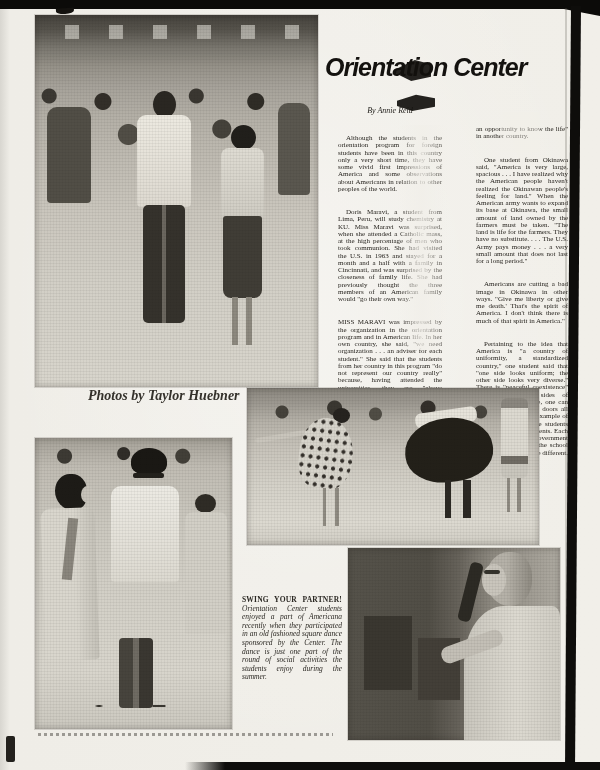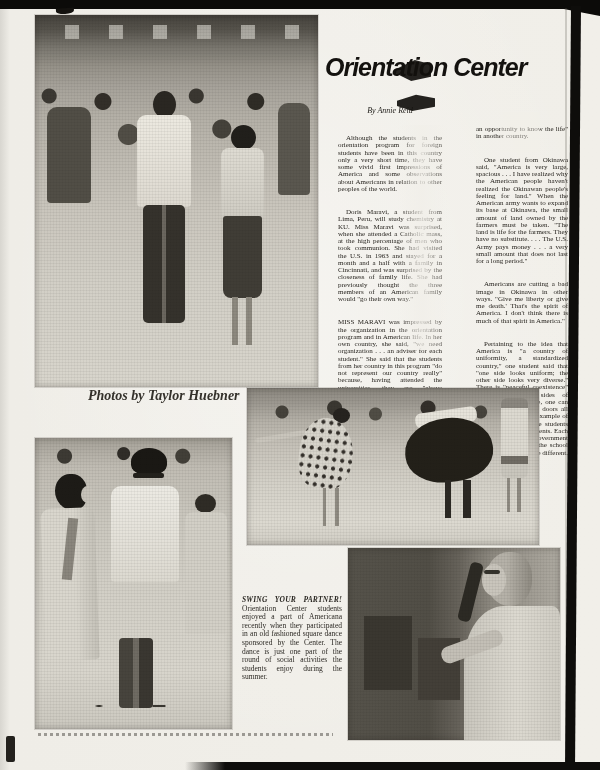--- a/index.html
+++ b/index.html
@@ -25,22 +25,22 @@
     font-weight:bold;font-style:italic;font-size:25px;line-height:23px;letter-spacing:-1px;color:#14120f;}
   .byline{left:322px;top:106px;width:136px;text-align:center;font-style:italic;font-size:8px;color:#24221e;}
   .col{font-size:7px;line-height:7.25px;text-align:justify;color:#27241f;}
   .col p{margin:16px;}
   .col p.ind{text-indent:8px;}
   .col-left{left:322px;top:119px;width:136px;}
   .col-right{left:460px;top:110px;width:124px;}
   .lead{font-weight:normal;}
   .credit{left:88px;top:388px;width:160px;font-style:italic;font-weight:bold;font-size:14px;color:#34312b;}
   .swing{left:242px;top:596px;width:100px;font-size:7.5px;line-height:8.6px;text-align:justify;color:#2a2722;}
-  .swing .lead{font-style:italic;font-weight:bold;letter-spacing:.2px;}
-  .swing .body{}
+  .swing .lead{font-weight:bold;letter-spacing:.2px;}
+  .swing .body{font-style:italic;}
   
   .smudge1{left:395px;top:60px;width:36px;height:21px;background:#12100d;clip-path:polygon(0 45%,55% 0,100% 20%,100% 80%,45% 100%,0 62%);opacity:.92;}
   .smudge2{left:397px;top:94px;width:38px;height:17px;background:#12100d;clip-path:polygon(0 40%,50% 5%,100% 25%,100% 75%,40% 100%,0 70%);opacity:.92;}
   .wash-left{left:398px;top:125px;width:52px;height:225px;background:linear-gradient(90deg,rgba(241,239,233,0),rgba(241,239,233,.8) 45%,rgba(241,239,233,0));}
   .wash-right{left:500px;top:112px;width:40px;height:40px;background:rgba(241,239,233,.45);}
   
   .photo{position:absolute;overflow:hidden;box-shadow:inset 0 0 6px rgba(30,27,22,.35), 0 0 0 1px rgba(120,116,108,.25);}
   .photo::after{content:"";position:absolute;inset:0;pointer-events:none;
     background:repeating-linear-gradient(0deg,rgba(20,18,15,.05) 0 1px,transparent 1px 3px),
                repeating-linear-gradient(90deg,rgba(20,18,15,.04) 0 1px,transparent 1px 3px);}

